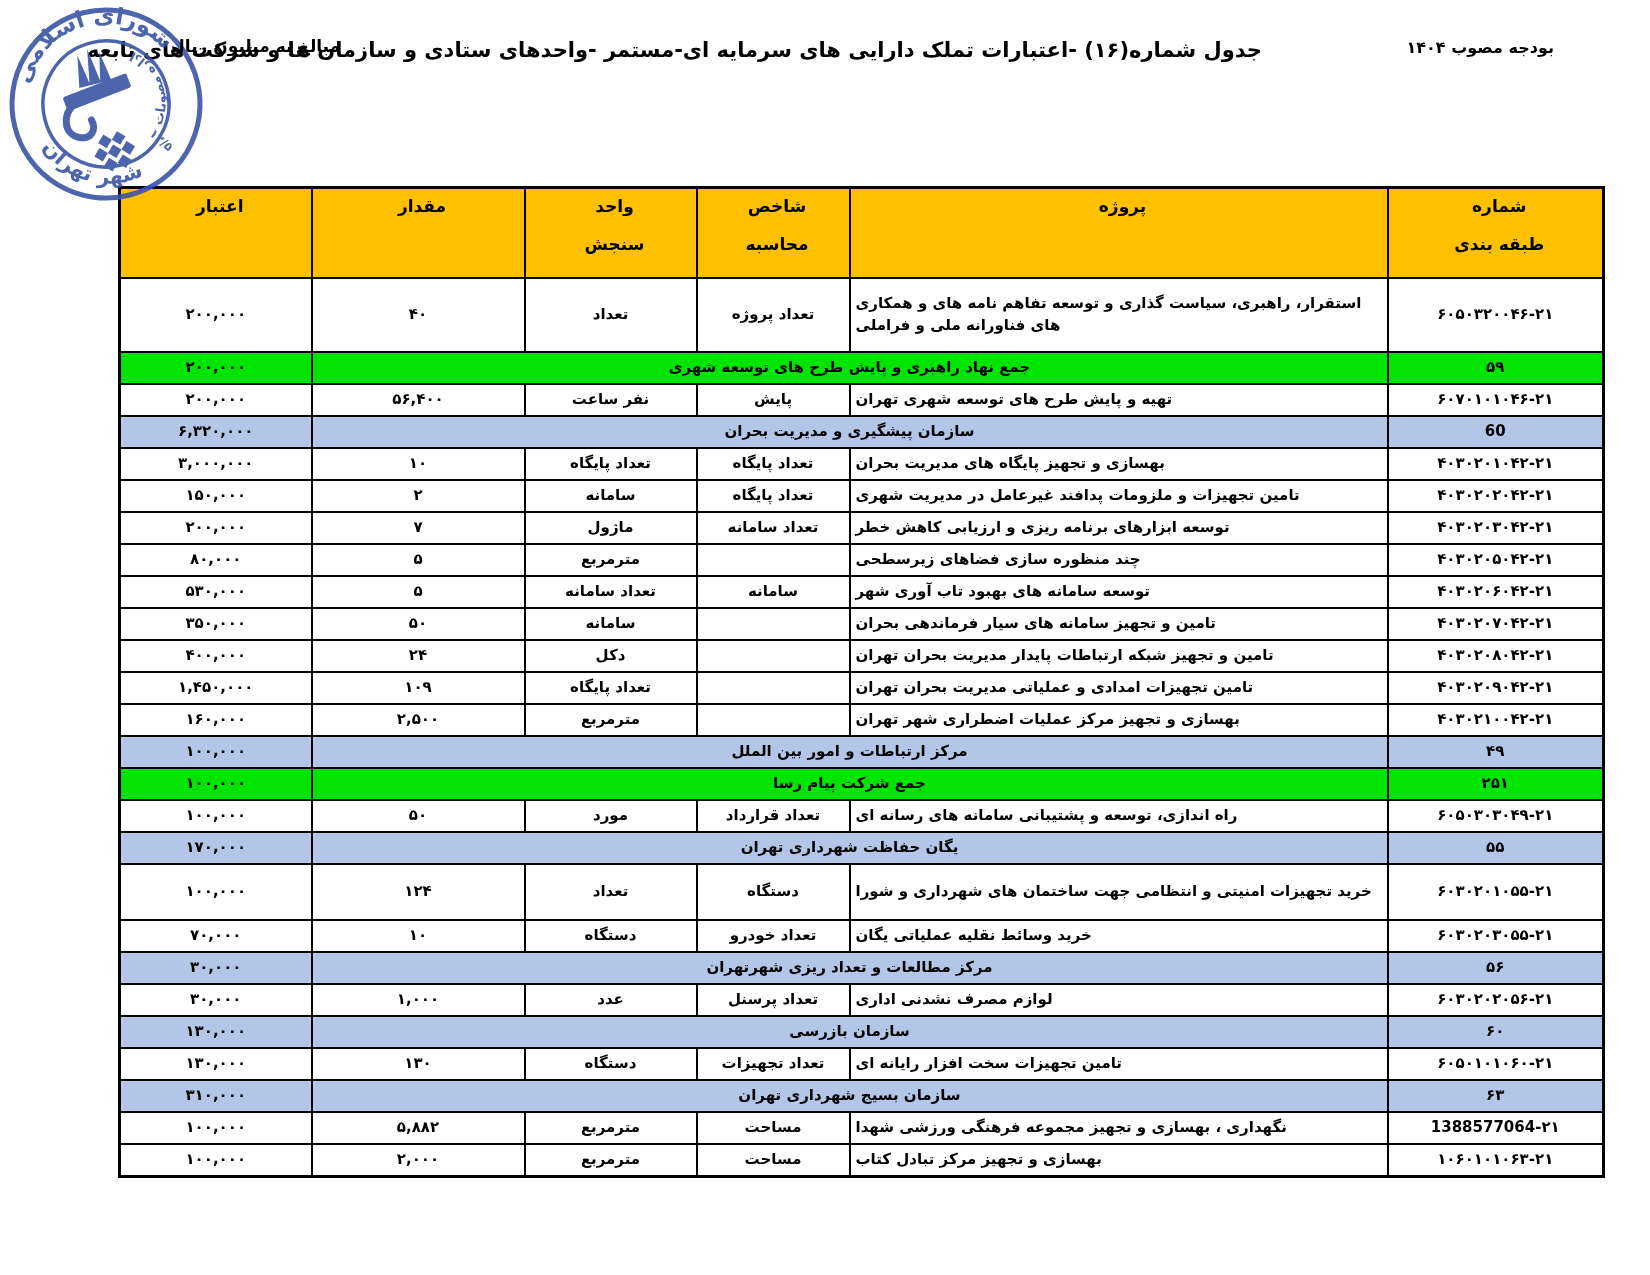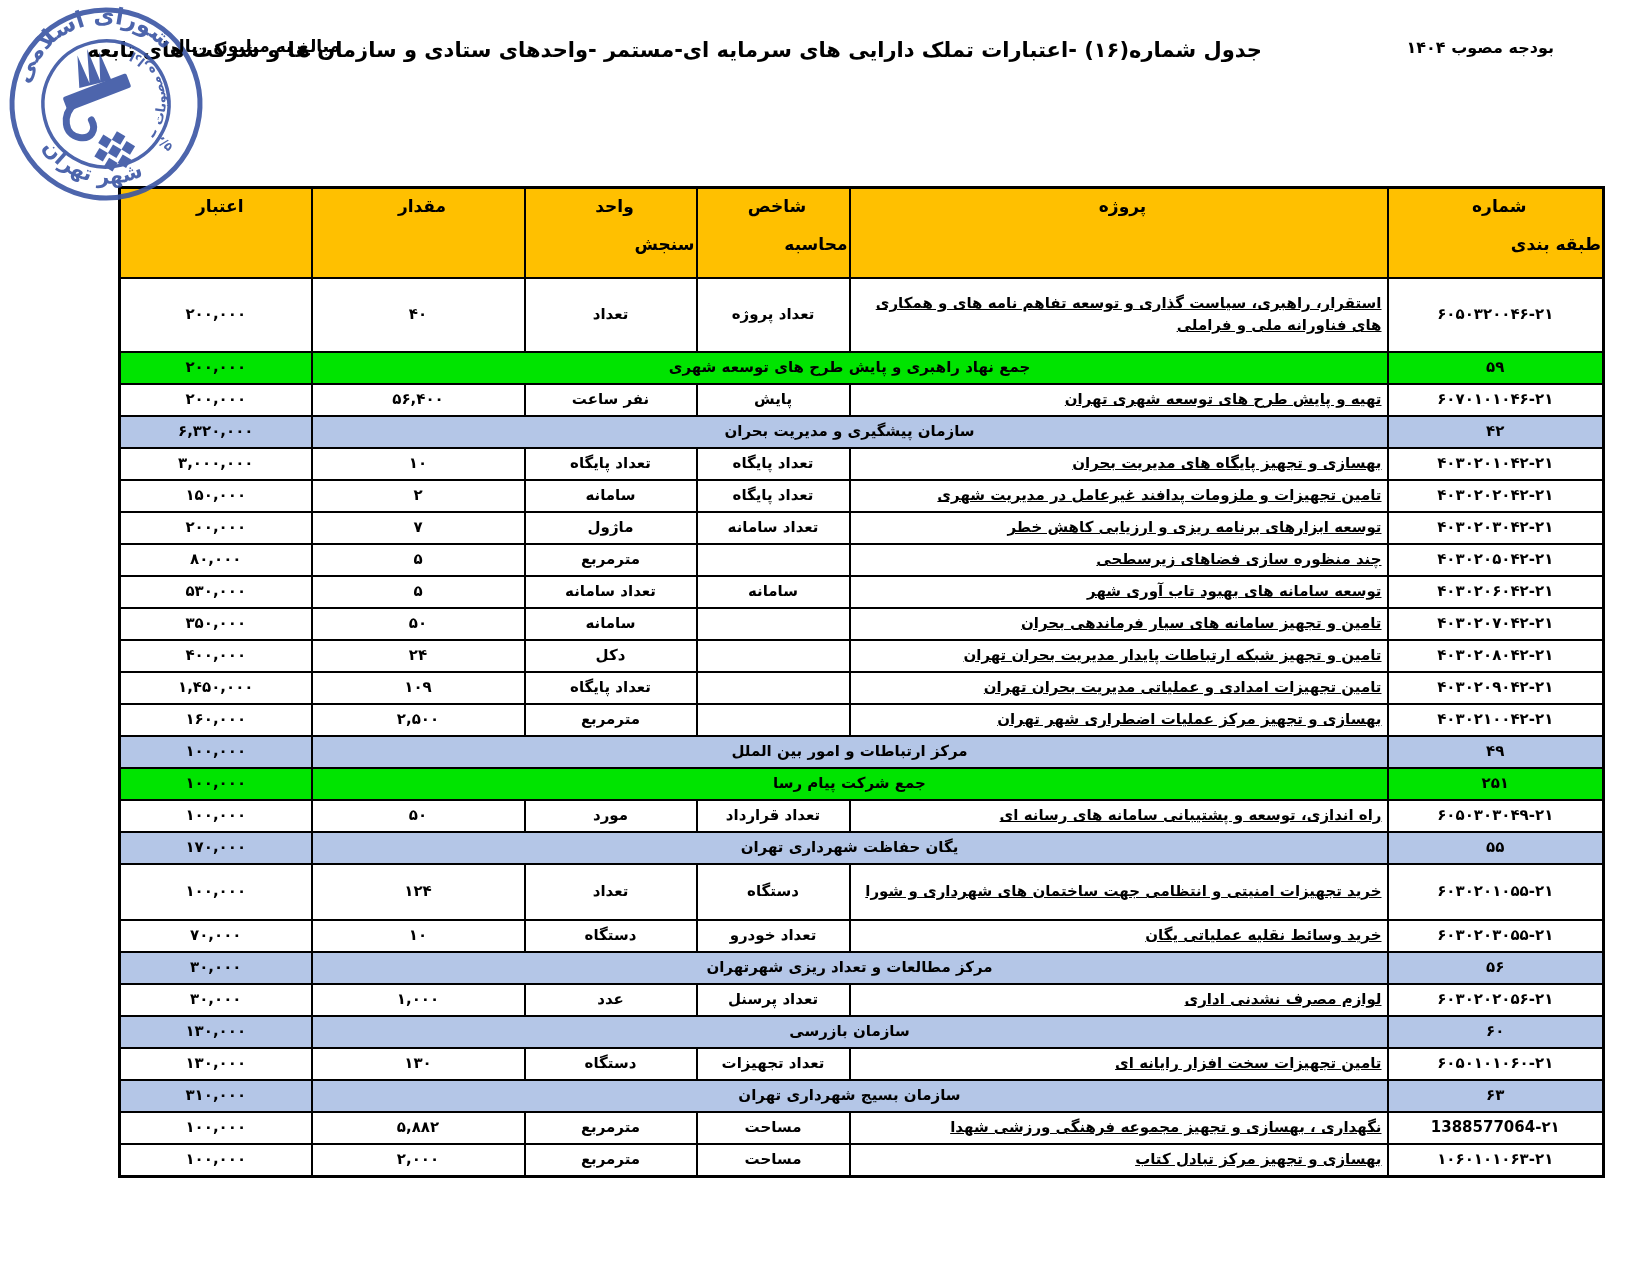--- a/index.html
+++ b/index.html
@@ -32,29 +32,29 @@
   table.budget th, table.budget td{
     border:2px solid #000;border-top-width:2.5px;border-bottom-width:2.5px;
     font-weight:bold;color:#000;overflow:hidden;
   }
   thead th{
     background:var(--header-bg,#ffc000);
     height:80px;vertical-align:top;font-size:17px;padding-top:7px;
     border-bottom-width:3px;text-align:center;
   }
   thead .hl{display:block;line-height:20px;margin-left:8px;}
-  thead .l2{margin-top:18px;text-align:right;}
+  thead .l2{margin-top:18px;}
   tbody tr{height:32px;}
   tbody tr.tall{height:74px;}
   tbody tr.mid{height:56px;}
   tbody td{
     font-size:15px;text-align:center;vertical-align:middle;
     padding:2px 5px;line-height:1.45;
   }
-  tbody td.proj{text-align:right;text-decoration:underline;}
+  tbody td.proj{text-align:left;}
   tbody td.num, tbody td.val{direction:ltr;unicode-bidi:bidi-override;}
   tbody tr.section td{background:var(--section-bg,#b4c6e7);}
   tbody tr.total td{background:var(--total-bg,#00e400);}
 </style>
 </head>
 <body>
 
 <svg class="stamp" viewBox="0 0 200 200">
   <g transform="rotate(-14 100 100)" opacity="0.9">
     <circle cx="100" cy="100" r="94" fill="none" stroke="#3a55a4" stroke-width="5"></circle>
@@ -143,21 +143,21 @@
       </tr>
       <tr>
         <td class="num">۶۰۷۰۱۰۱۰۴۶-۲۱</td>
         <td class="proj">تهیه و پایش طرح های توسعه شهری تهران</td>
         <td>پایش</td>
         <td>نفر ساعت</td>
         <td class="val">۵۶,۴۰۰</td>
         <td class="val">۲۰۰,۰۰۰</td>
       </tr>
       <tr class="section">
-        <td class="num">۴۲</td>
+        <td class="num">60</td>
         <td colspan="4">سازمان پیشگیری و مدیریت بحران</td>
         <td class="val">۶,۳۲۰,۰۰۰</td>
       </tr>
       <tr>
         <td class="num">۴۰۳۰۲۰۱۰۴۲-۲۱</td>
         <td class="proj">بهسازی و تجهیز پایگاه های مدیریت بحران</td>
         <td>تعداد پایگاه</td>
         <td>تعداد پایگاه</td>
         <td class="val">۱۰</td>
         <td class="val">۳,۰۰۰,۰۰۰</td>

